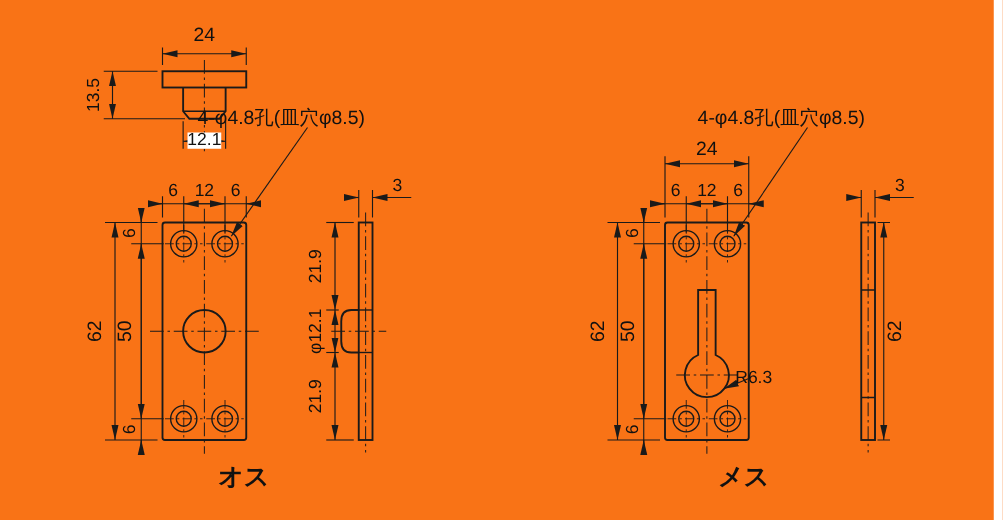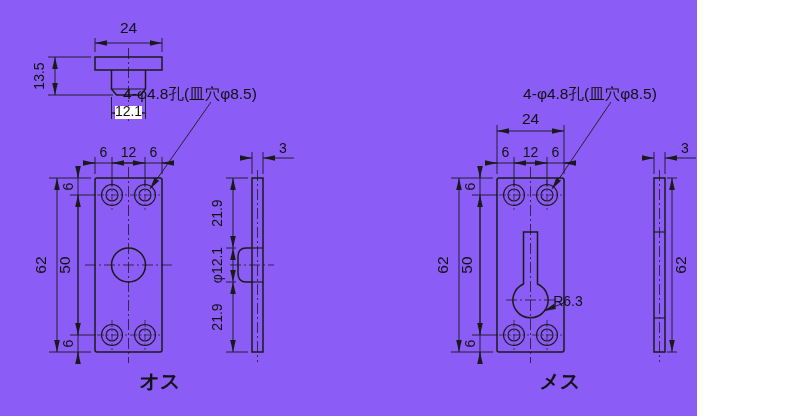--- a/index.html
+++ b/index.html
@@ -1,16 +1,16 @@
 <!DOCTYPE html>
 <html><head>
 <meta charset="utf-8">
 <style>
   html,body{margin:0;padding:0;background:#ffffff;}
-  #stage{position:relative;width:697px;height:416px;background:#8b5cf6;overflow:hidden;}
+  #stage{position:relative;width:760px;height:416px;background:#f97316;overflow:hidden;padding-left:35px;}
   svg{display:block;}
   .out  { fill:none; stroke:#1a1a1a; stroke-width:1.5; stroke-linejoin:miter; }
   .thin { fill:none; stroke:#1a1a1a; stroke-width:1.1; }
   .ext  { fill:none; stroke:#1a1a1a; stroke-width:0.9; }
   .dim  { fill:none; stroke:#1a1a1a; stroke-width:0.9; marker-start:url(#arr); marker-end:url(#arr); }
   .arr1 { fill:none; stroke:#1a1a1a; stroke-width:0.9; marker-end:url(#arr); }
   .cl   { fill:none; stroke:#1a1a1a; stroke-width:0.8; stroke-dasharray:11 3 2 3; }
   .clh  { fill:none; stroke:#1a1a1a; stroke-width:0.7; stroke-dasharray:7 2.5 2 2.5; }
   text  { font-family:"Liberation Sans","DejaVu Sans",sans-serif; fill:#111111; font-size:14px; text-anchor:middle; }
   text.big { font-size:15.5px; }

